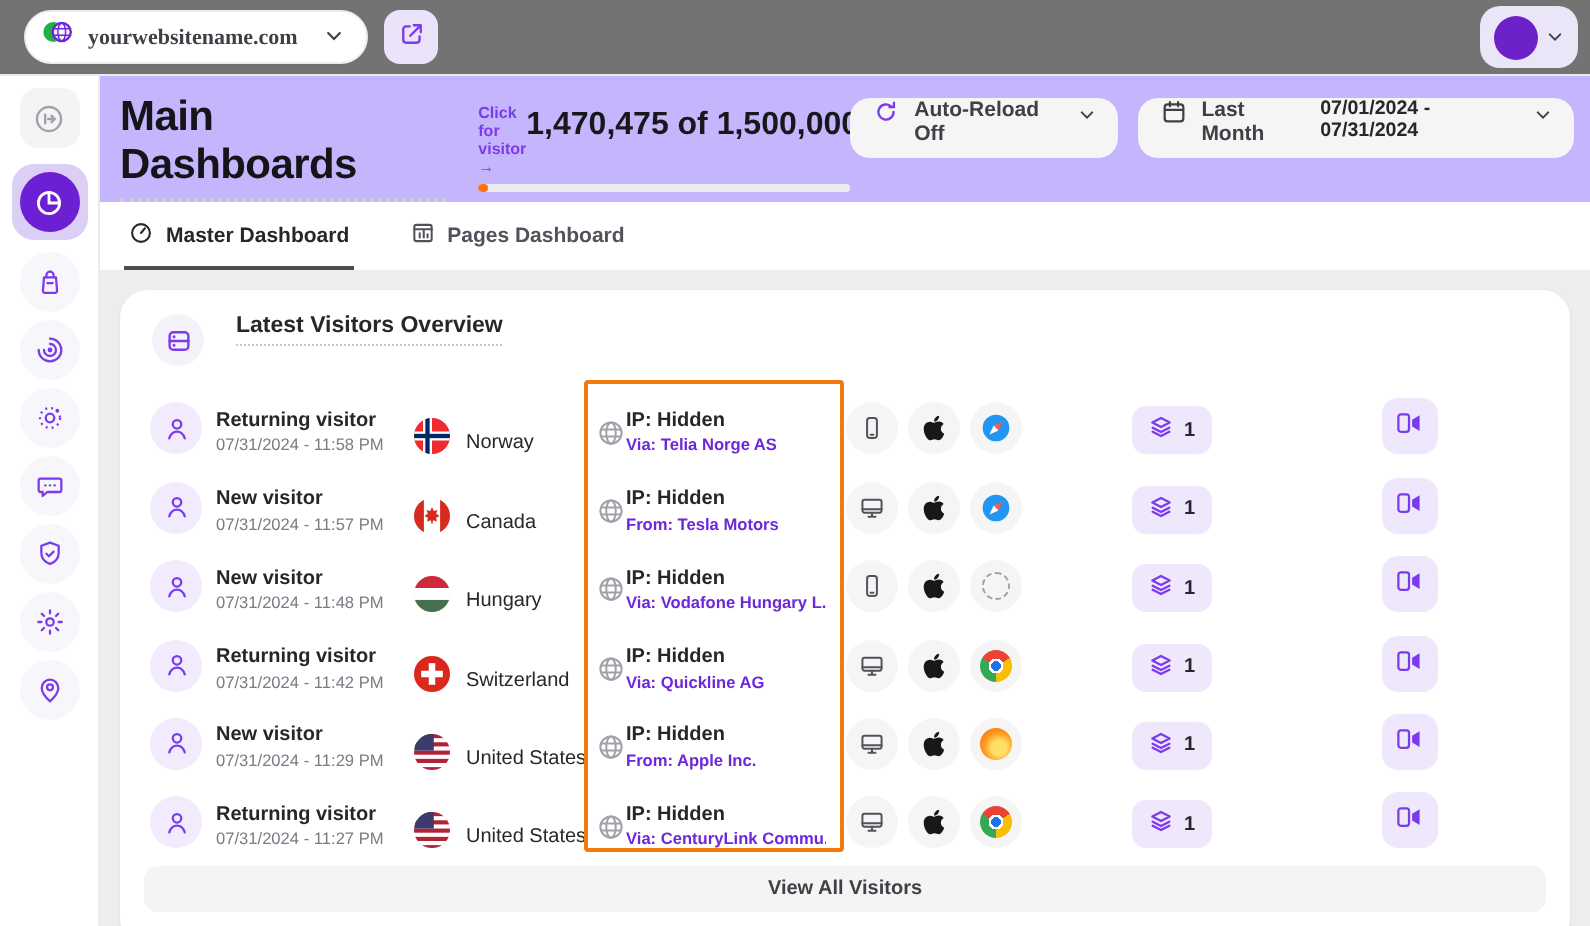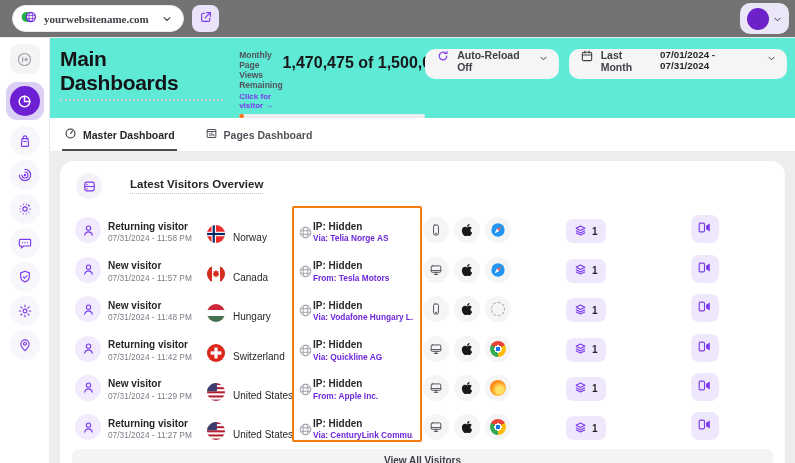--- a/index.html
+++ b/index.html
@@ -29,21 +29,21 @@
   .sb-active-wrap { width:38px; height:38px; border-radius:11px; background:#dccff6;
     display:grid; place-items:center; margin-bottom:6px; cursor:pointer; }
   .sb-active { width:30px; height:30px; border-radius:50%; background:#6d1fd4;
     display:grid; place-items:center; }
   .sb-item { width:30px; height:30px; border-radius:50%; background:#f7f6fa;
     display:grid; place-items:center; margin-bottom:4px; cursor:pointer; }
 
   .main { flex:1; display:flex; flex-direction:column; min-width:0; }
 
   
-  .header { background:#5eead4; padding:9px 8px 0 10px; display:flex; align-items:flex-start; }
+  .header { background:#c4b5fd; padding:9px 8px 0 10px; display:flex; align-items:flex-start; }
   .page-title { font-size:21px; font-weight:800; color:#151519; letter-spacing:-.3px;
     border-bottom:2px dotted #cdcdd4; padding-bottom:4px; }
   .monthly { margin-left:16px; width:186px; margin-top:3px; }
   .m-row { display:flex; align-items:flex-start; }
   .m-label { font-size:8.5px; font-weight:600; color:#52525b; }
   .m-link { font-size:8px; font-weight:700; color:#7c3aed; margin-top:2px; cursor:pointer; }
   .m-value { font-size:16px; font-weight:800; color:#18181b; margin-left:auto; margin-top:4px; white-space:nowrap; }
   .m-bar { margin-top:4px; height:4px; background:#ececee; border-radius:2px; overflow:hidden; }
   .m-fill { height:100%; width:2.5%; background:#f97316; border-radius:2px; }
   .pills { margin-left:auto; display:flex; gap:10px; margin-top:2px; }
@@ -56,21 +56,21 @@
   .tabs { background:#fff; display:flex; gap:26px; padding:6px 0 0 12px; }
   .tab { display:flex; align-items:center; gap:6px; padding:3px 2px 7px;
     font-size:10.5px; border-bottom:2.5px solid transparent; cursor:pointer; }
   .tab.active { font-weight:800; color:#27272a; border-color:#4b4b52; }
   .tab.inactive { font-weight:600; color:#52525b; }
 
   
   .content { flex:1; background:#ededf0; padding:10px 10px 0; }
   .card { background:#fff; border-radius:14px; height:328px; position:relative;
     box-shadow:0 1px 2px rgba(0,0,0,.05); }
-  .card-header { display:flex; align-items:center; gap:28px; padding:12px 16px 0; }
+  .card-header { display:flex; align-items:flex-start; gap:16px; padding:12px 16px 0; }
   .module-icon { width:26px; height:26px; border-radius:50%; background:#f4f2f8;
     display:grid; place-items:center; flex:none; }
   .card-title { font-size:11.5px; font-weight:800; color:#27272a;
     border-bottom:1.5px dotted #c6c6cd; padding-bottom:3px; }
 
   .rows { position:relative; margin-top:5px; }
   .row { height:39.4px; display:flex; align-items:flex-end; }
   .avatar { margin-left:15px; width:26px; height:26px; border-radius:50%; background:#f1ebfd;
     display:grid; place-items:center; flex:none; }
   .vtype { margin-left:7px; width:85px; flex:none; }
@@ -215,21 +215,20 @@
     </div>
 
   <div class="main">
 
     <div class="header">
       <div class="page-title">Main Dashboards</div>
 
       <div class="monthly">
         <div class="m-row">
           <div>
-            <div class="m-label">Monthly Page Views Remaining</div>
             <div class="m-link">Click for visitor →</div>
           </div>
           <div class="m-value">1,470,475 of 1,500,000</div>
         </div>
         <div class="m-bar">
           <div class="m-fill" id="m-fill" style="width: 2.5%;"></div>
         </div>
       </div>
 
       <div class="pills">

